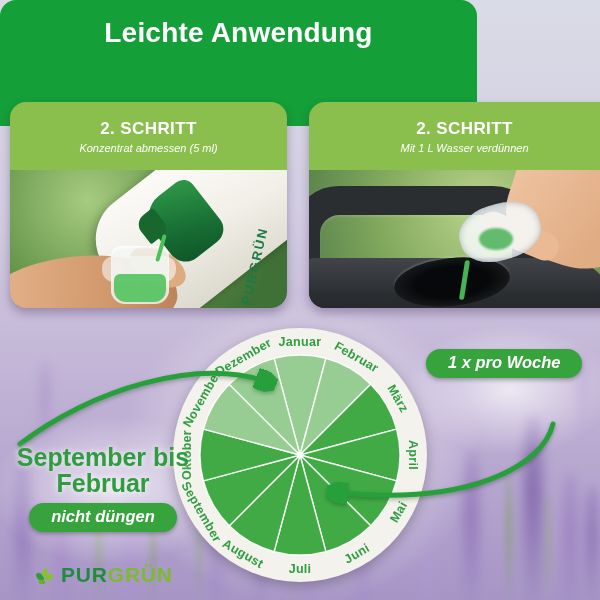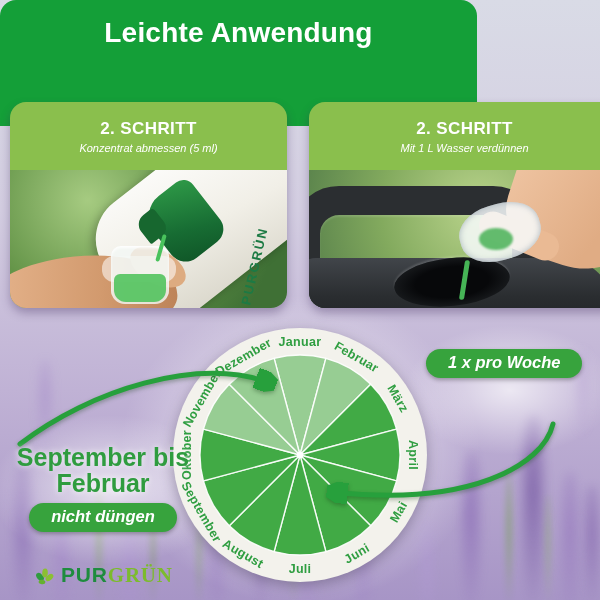--- a/index.html
+++ b/index.html
@@ -115,21 +115,21 @@
   .annot-heading{color:var(--heading_text);font-size:25px;line-height:26px;
     font-weight:bold;text-shadow:0 0 6px rgba(255,255,255,.85);}
   .badge{display:inline-block;margin-top:7px;background:var(--badge_bg);color:#fff;
     font-size:16.5px;font-weight:bold;font-style:italic;
     padding:4px 22px 6px;border-radius:16px;white-space:nowrap;
     box-shadow:0 2px 4px rgba(0,0,0,.3);}
   
   .logo{position:absolute;left:33px;top:563px;display:flex;align-items:center;gap:5px;}
   .logo-text{font-size:21px;font-weight:bold;letter-spacing:.8px;}
   .logo-pur{color:var(--logo_pur);}
-  .logo-gruen{color:var(--logo_gruen);font-family:Liberation Serif, serif;}
+  .logo-gruen{color:var(--logo_gruen);}
 </style>
 </head>
 <body>
 
 <div class="bg" id="bg">
     <div class="spike" style="left: 574px; bottom: 165px; width: 16px; height: 85px; opacity: 0.6; background: radial-gradient(at 50% 40%, rgb(168, 143, 201) 0%, transparent 75%);"></div>
     <div class="spike" style="left: 36px; bottom: 150px; width: 18px; height: 90px; opacity: 0.6; background: radial-gradient(at 50% 40%, rgb(166, 140, 201) 0%, transparent 75%);"></div>
     <div class="spike" style="left: 582px; bottom: -5px; width: 20px; height: 120px; opacity: 0.85; background: radial-gradient(at 50% 40%, rgb(138, 109, 178) 0%, transparent 75%);"></div>
     <div class="spike" style="left: 558px; bottom: -22px; width: 24px; height: 150px; opacity: 0.85; background: radial-gradient(at 50% 40%, rgb(154, 126, 192) 0%, transparent 75%);"></div>
     <div class="spike" style="left: 518px; bottom: -5px; width: 30px; height: 190px; opacity: 0.9; background: radial-gradient(at 50% 40%, rgb(125, 97, 168) 0%, transparent 75%);"></div>

